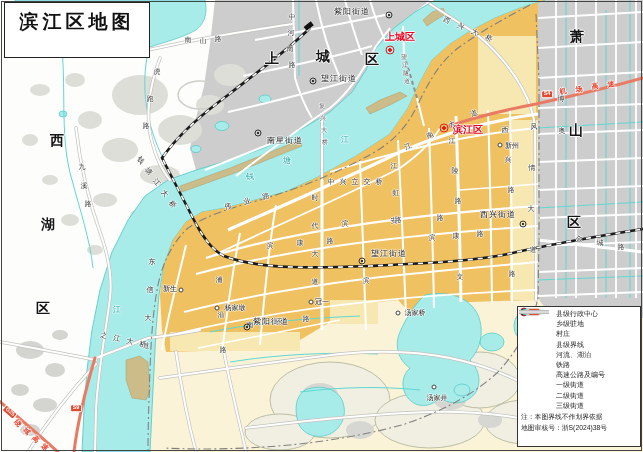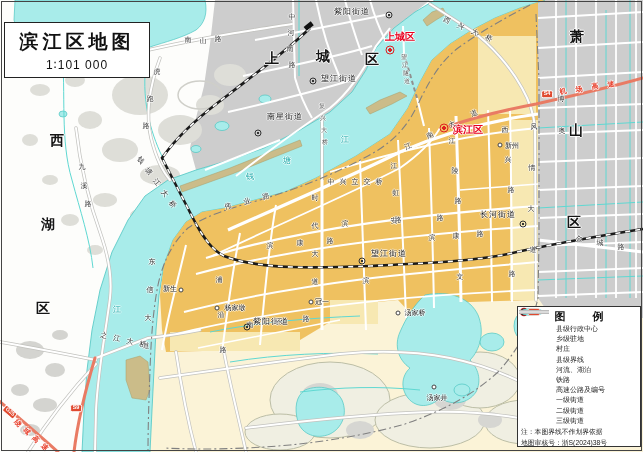--- a/index.html
+++ b/index.html
@@ -19,21 +19,21 @@
   .rdsm{font-size:6px;color:#555;}
   .redrd{font-size:7px;font-weight:bold;color:#E8402C;}
   .water{font-size:8px;color:#17A8A8;}
   .badge{font-size:5.5px;font-weight:bold;color:#fff;background:#E0492F;border:0.5px solid #fff;
          border-radius:2px;padding:0 1.5px;text-shadow:none;}
   .mk{position:absolute;border-radius:50%;box-sizing:border-box;z-index:19;}
   .mk-cc{width:9px;height:9px;border:1.5px solid #E02020;background:radial-gradient(circle,#E02020 0 1.6px,rgba(0,0,0,0) 1.7px);}
   .mk-town{width:7px;height:7px;border:1.2px solid #333;background:radial-gradient(circle,#333 0 1.2px,rgba(0,0,0,0) 1.3px);}
   .mk-vill{width:5px;height:5px;border:1px solid #444;background:#fff;}
   
-  .titlebox{position:absolute;left:4px;top:22px;width:144px;height:54px;background:#fff;
+  .titlebox{position:absolute;left:4px;top:2px;width:144px;height:54px;background:#fff;
             border:1.5px solid #222;z-index:30;text-align:center;}
   .map-title{font-size:19px;font-weight:bold;letter-spacing:4px;color:#111;margin-top:6px;}
   .map-scale{font-size:12px;color:#111;margin-top:3px;letter-spacing:1px;}
   
   .legend{position:absolute;left:517px;top:306px;width:124px;height:141px;background:#fff;
           border:1px solid #333;z-index:30;padding:2px 0 0 0;box-sizing:border-box;}
   .legend-title{font-size:11px;font-weight:bold;letter-spacing:12px;text-align:center;color:#111;padding-left:12px;}
   .lg-row{display:flex;align-items:center;height:10.2px;padding:0 4px;}
   .lg-sym{width:34px;flex:0 0 34px;display:flex;justify-content:center;align-items:center;}
   .lg-lab{font-size:7px;color:#222;white-space:nowrap;}
@@ -262,22 +262,22 @@
       <span class="lbl dist" style="left: 272px; top: 58px; transform: translate(-50%, -50%);">上</span>
       <span class="lbl dist" style="left: 323px; top: 56px; transform: translate(-50%, -50%);">城</span>
       <span class="lbl dist" style="left: 372px; top: 59px; transform: translate(-50%, -50%);">区</span>
       <span class="lbl dist" style="left: 577px; top: 36px; transform: translate(-50%, -50%);">萧</span>
       <span class="lbl dist" style="left: 576px; top: 130px; transform: translate(-50%, -50%);">山</span>
       <span class="lbl dist" style="left: 574px; top: 222px; transform: translate(-50%, -50%);">区</span>
       <span class="lbl red" style="left: 400px; top: 37px; transform: translate(-50%, -50%);">上城区</span>
       <span class="lbl red" style="left: 468px; top: 130px; transform: translate(-50%, -50%);">滨江区</span>
       <span class="lbl town" style="left: 352px; top: 12px; transform: translate(-50%, -50%);">紫阳街道</span>
       <span class="lbl town" style="left: 339px; top: 79px; transform: translate(-50%, -50%);">望江街道</span>
-      <span class="lbl town" style="left: 285px; top: 117px; transform: translate(-50%, -50%);">南星街道</span>
-      <span class="lbl town" style="left: 498px; top: 215px; transform: translate(-50%, -50%);">长河街道</span>
+      <span class="lbl town" style="left: 285px; top: 141px; transform: translate(-50%, -50%);">南星街道</span>
+      <span class="lbl town" style="left: 498px; top: 215px; transform: translate(-50%, -50%);">西兴街道</span>
       <span class="lbl town" style="left: 389px; top: 254px; transform: translate(-50%, -50%);">望江街道</span>
       <span class="lbl town" style="left: 271px; top: 322px; transform: translate(-50%, -50%);">紫阳街道</span>
       <span class="lbl vill" style="left: 235px; top: 307px; transform: translate(-50%, -50%);">杨家墩</span>
       <span class="lbl vill" style="left: 170px; top: 288px; transform: translate(-50%, -50%);">新生</span>
       <span class="lbl vill" style="left: 415px; top: 312px; transform: translate(-50%, -50%);">汤家桥</span>
       <span class="lbl vill" style="left: 437px; top: 397px; transform: translate(-50%, -50%);">汤家井</span>
       <span class="lbl vill" style="left: 322px; top: 301px; transform: translate(-50%, -50%);">冠一</span>
       <span class="lbl vill" style="left: 512px; top: 145px; transform: translate(-50%, -50%);">新州</span>
       <span class="lbl road" style="left: 188px; top: 39px; transform: translate(-50%, -50%);">南</span>
       <span class="lbl road" style="left: 203px; top: 40px; transform: translate(-50%, -50%);">山</span>
@@ -395,25 +395,23 @@
       <span class="mk mk-vill" style="left: 217px; top: 308px; transform: translate(-50%, -50%);"></span>
       <span class="mk mk-vill" style="left: 181px; top: 290px; transform: translate(-50%, -50%);"></span>
       <span class="mk mk-vill" style="left: 398px; top: 313px; transform: translate(-50%, -50%);"></span>
       <span class="mk mk-vill" style="left: 434px; top: 387px; transform: translate(-50%, -50%);"></span>
       <span class="mk mk-vill" style="left: 311px; top: 302px; transform: translate(-50%, -50%);"></span>
       <span class="mk mk-vill" style="left: 500px; top: 145px; transform: translate(-50%, -50%);"></span>
     </div>
 
 <div class="titlebox">
   <div class="map-title">滨江区地图</div>
-  <div class="map-scale">1∶101 000</div>
 </div>
 
 <div class="legend">
-  <div class="legend-title">图 例</div>
   <div class="lg-row">
     <span class="lg-sym">
           <svg width="12" height="10">
             <circle cx="6" cy="5" r="3.6" fill="none" stroke="#E02020" stroke-width="1.3"></circle>
             <circle cx="6" cy="5" r="1.3" fill="#E02020"></circle>
           </svg>
         </span>
     <span class="lg-lab">县级行政中心</span>
   </div>
   <div class="lg-row">

